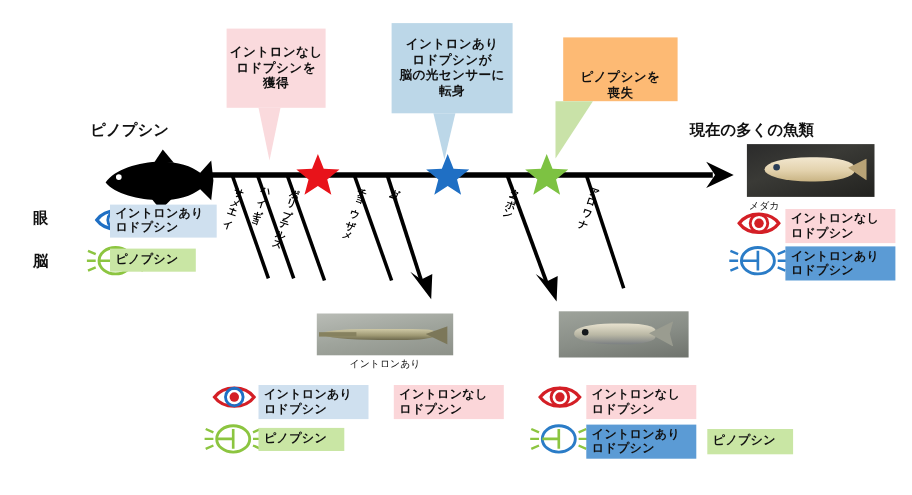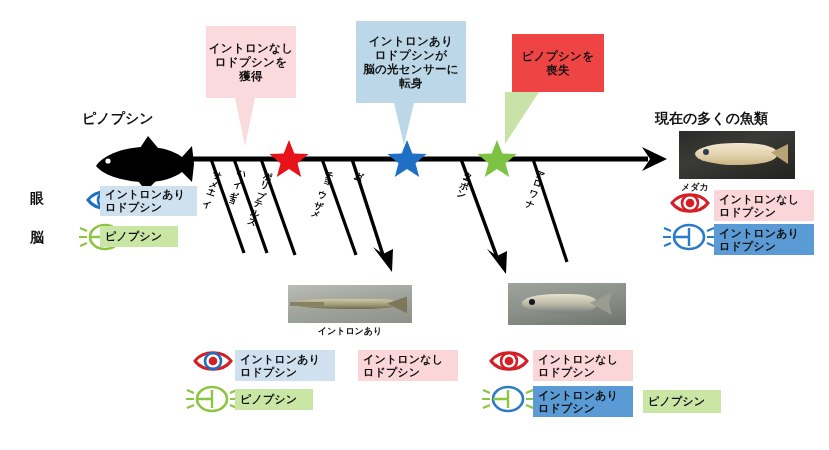--- a/index.html
+++ b/index.html
@@ -34,21 +34,21 @@
     box-sizing:border-box;
     display:flex;align-items:center;
     font-weight:700;
     line-height:1.18;
     white-space:pre-line;
     letter-spacing:.2px;
     color:#111;
   }
 
   .plainlabel{position:absolute;font-weight:700;color:#111;white-space:nowrap;}
-  .capt{position:absolute;font-weight:700;color:#111;white-space:nowrap;text-align:center;}
+  .capt{position:absolute;font-weight:400;color:#111;white-space:nowrap;text-align:center;}
 
   
   .branchlbl{
     position:absolute;
     font-weight:700;
     font-size:9px;
     letter-spacing:0px;
     color:#000;
     white-space:nowrap;
     transform-origin:left top;
@@ -73,21 +73,21 @@
   <div class="tail" style="left:235px;top:98px;border-left:10px solid transparent;border-right:10px solid transparent;border-top:48px solid #fadadd;"></div>
 
   <div class="callout" style="left:356px;top:21px;width:110px;height:82px;background:#bcd7e8;font-size:11.5px;">
     <span class="ctext">イントロンあり
 ロドプシンが
 脳の光センサーに
 転身</span>
   </div>
   <div class="tail" style="left:394px;top:103px;border-left:10px solid transparent;border-right:10px solid transparent;border-top:42px solid #bcd7e8;"></div>
 
-  <div class="callout" style="left:512px;top:34px;width:92px;height:58px;background:#ef4444;font-size:11.5px;">
+  <div class="callout" style="left:512px;top:34px;width:104px;height:58px;background:#fdba74;font-size:11.5px;align-items:flex-end;">
     <span class="ctext">ピノプシンを
 喪失</span>
   </div>
   <div class="tail" style="left:505px;top:92px;width:0;height:0;border-top:52px solid #c9e2a8;border-right:34px solid transparent;"></div>
 
   <div class="plainlabel" style="left:82px;top:110px;font-size:14px;">ピノプシン</div>
 
   <svg width="829" height="450" viewBox="0 0 829 450">
 
     <g transform="translate(88,144)">
@@ -187,21 +187,21 @@
   <div class="branchlbl" style="left:465px;top:163px;transform:rotate(19deg);">ターポン</div>
   <div class="branchlbl" style="left:537px;top:163px;transform:rotate(19deg);">アロワナ</div>
 
   <div class="plainlabel" style="left:30px;top:190px;font-size:14px;">眼</div>
   <div class="tag" style="left:100px;top:186px;width:97px;height:30px;background:#cfe0ef;font-size:11px;padding-left:5px;">イントロンあり
 ロドプシン</div>
 
   <div class="plainlabel" style="left:30px;top:229px;font-size:14px;">脳</div>
   <div class="tag" style="left:100px;top:226px;width:78px;height:21px;background:#c9e6a4;font-size:11px;padding-left:5px;">ピノプシン</div>
 
-  <div class="plainlabel" style="left:655px;top:110px;font-size:14px;">現在の多くの魚類</div>
+  <div class="plainlabel" style="left:627px;top:110px;font-size:14px;">現在の多くの魚類</div>
 
   <div class="photo" style="left:679px;top:131px;width:116px;height:48px;background:
          linear-gradient(160deg,#2b2b2b 0%,#3a3a36 40%,#22221f 100%);">
     <div class="abs" style="left:16px;top:12px;width:82px;height:22px;border-radius:50% 42% 44% 50%;
                 background:linear-gradient(180deg,#f2e7cf 0%,#e3d2ad 55%,#c9b484 100%);"></div>
     <div class="abs" style="left:24px;top:18px;width:6px;height:6px;border-radius:50%;background:#2a3d55;"></div>
     <div class="abs" style="left:92px;top:13px;width:17px;height:20px;background:#b9a376;
                 clip-path:polygon(0% 42%,100% 0%,100% 100%);"></div>
   </div>
   <div class="capt" style="left:679px;top:181px;width:116px;font-size:9px;text-align:left;padding-left:2px;">メダカ</div>

